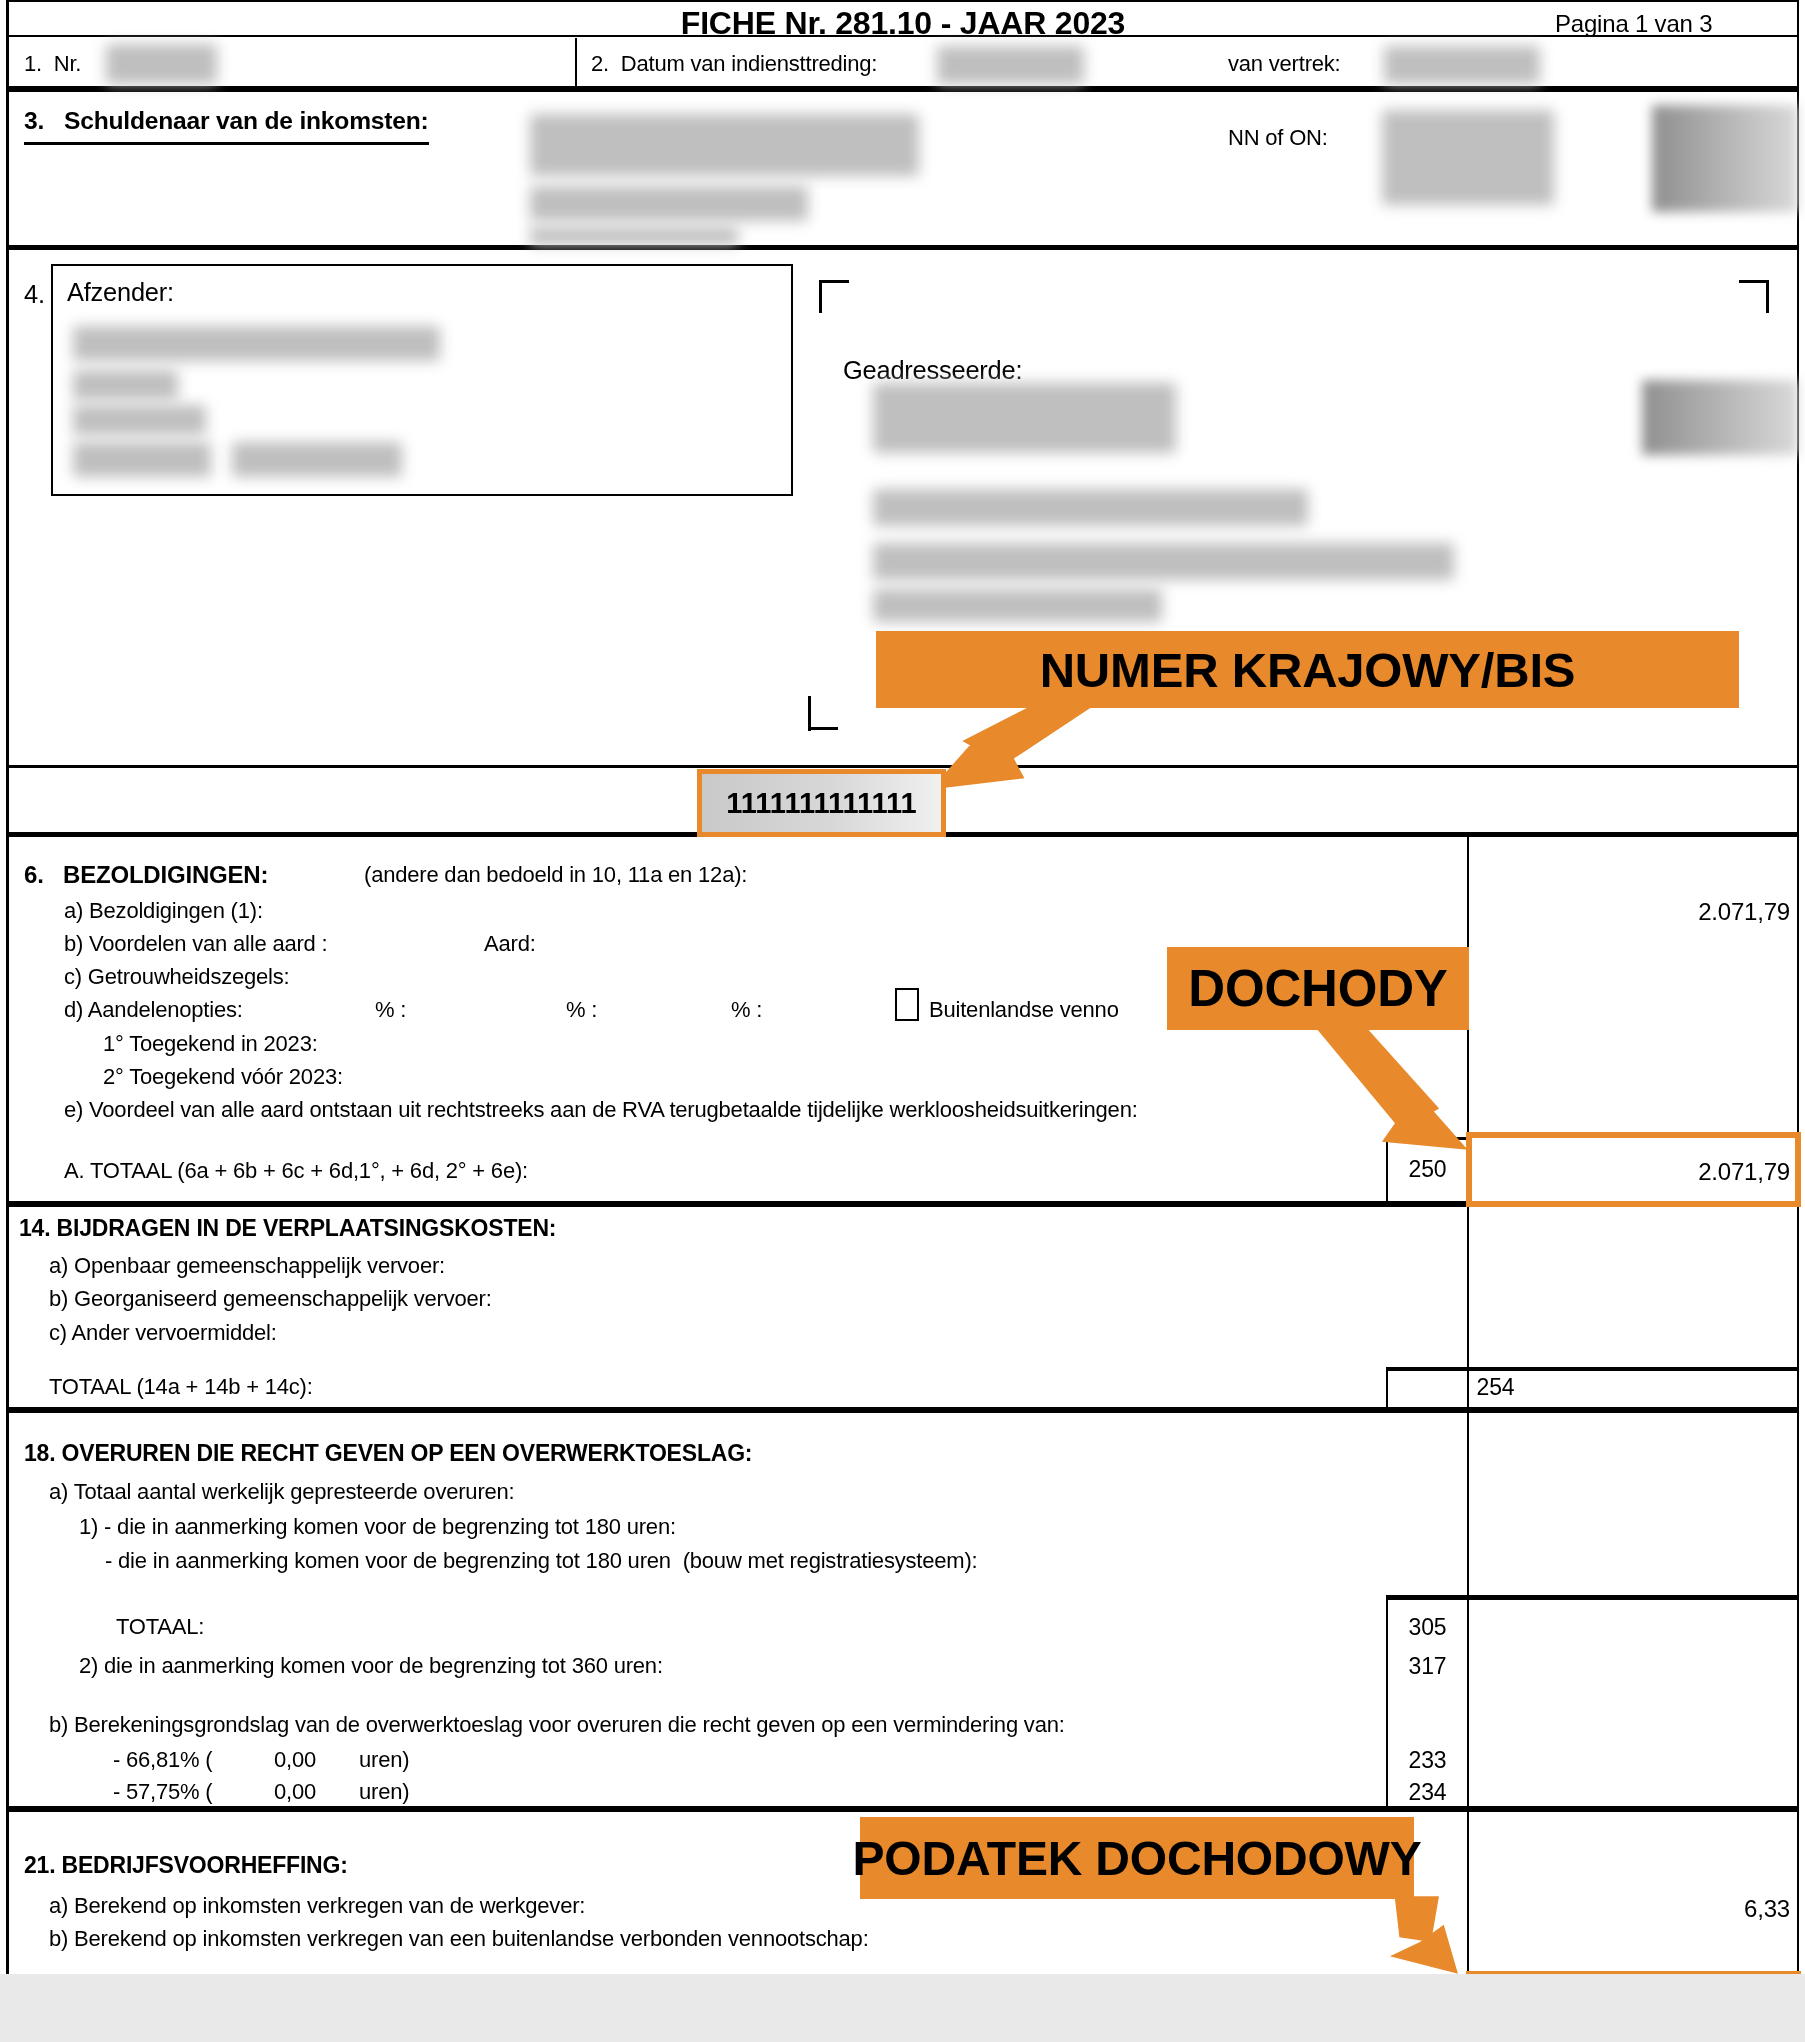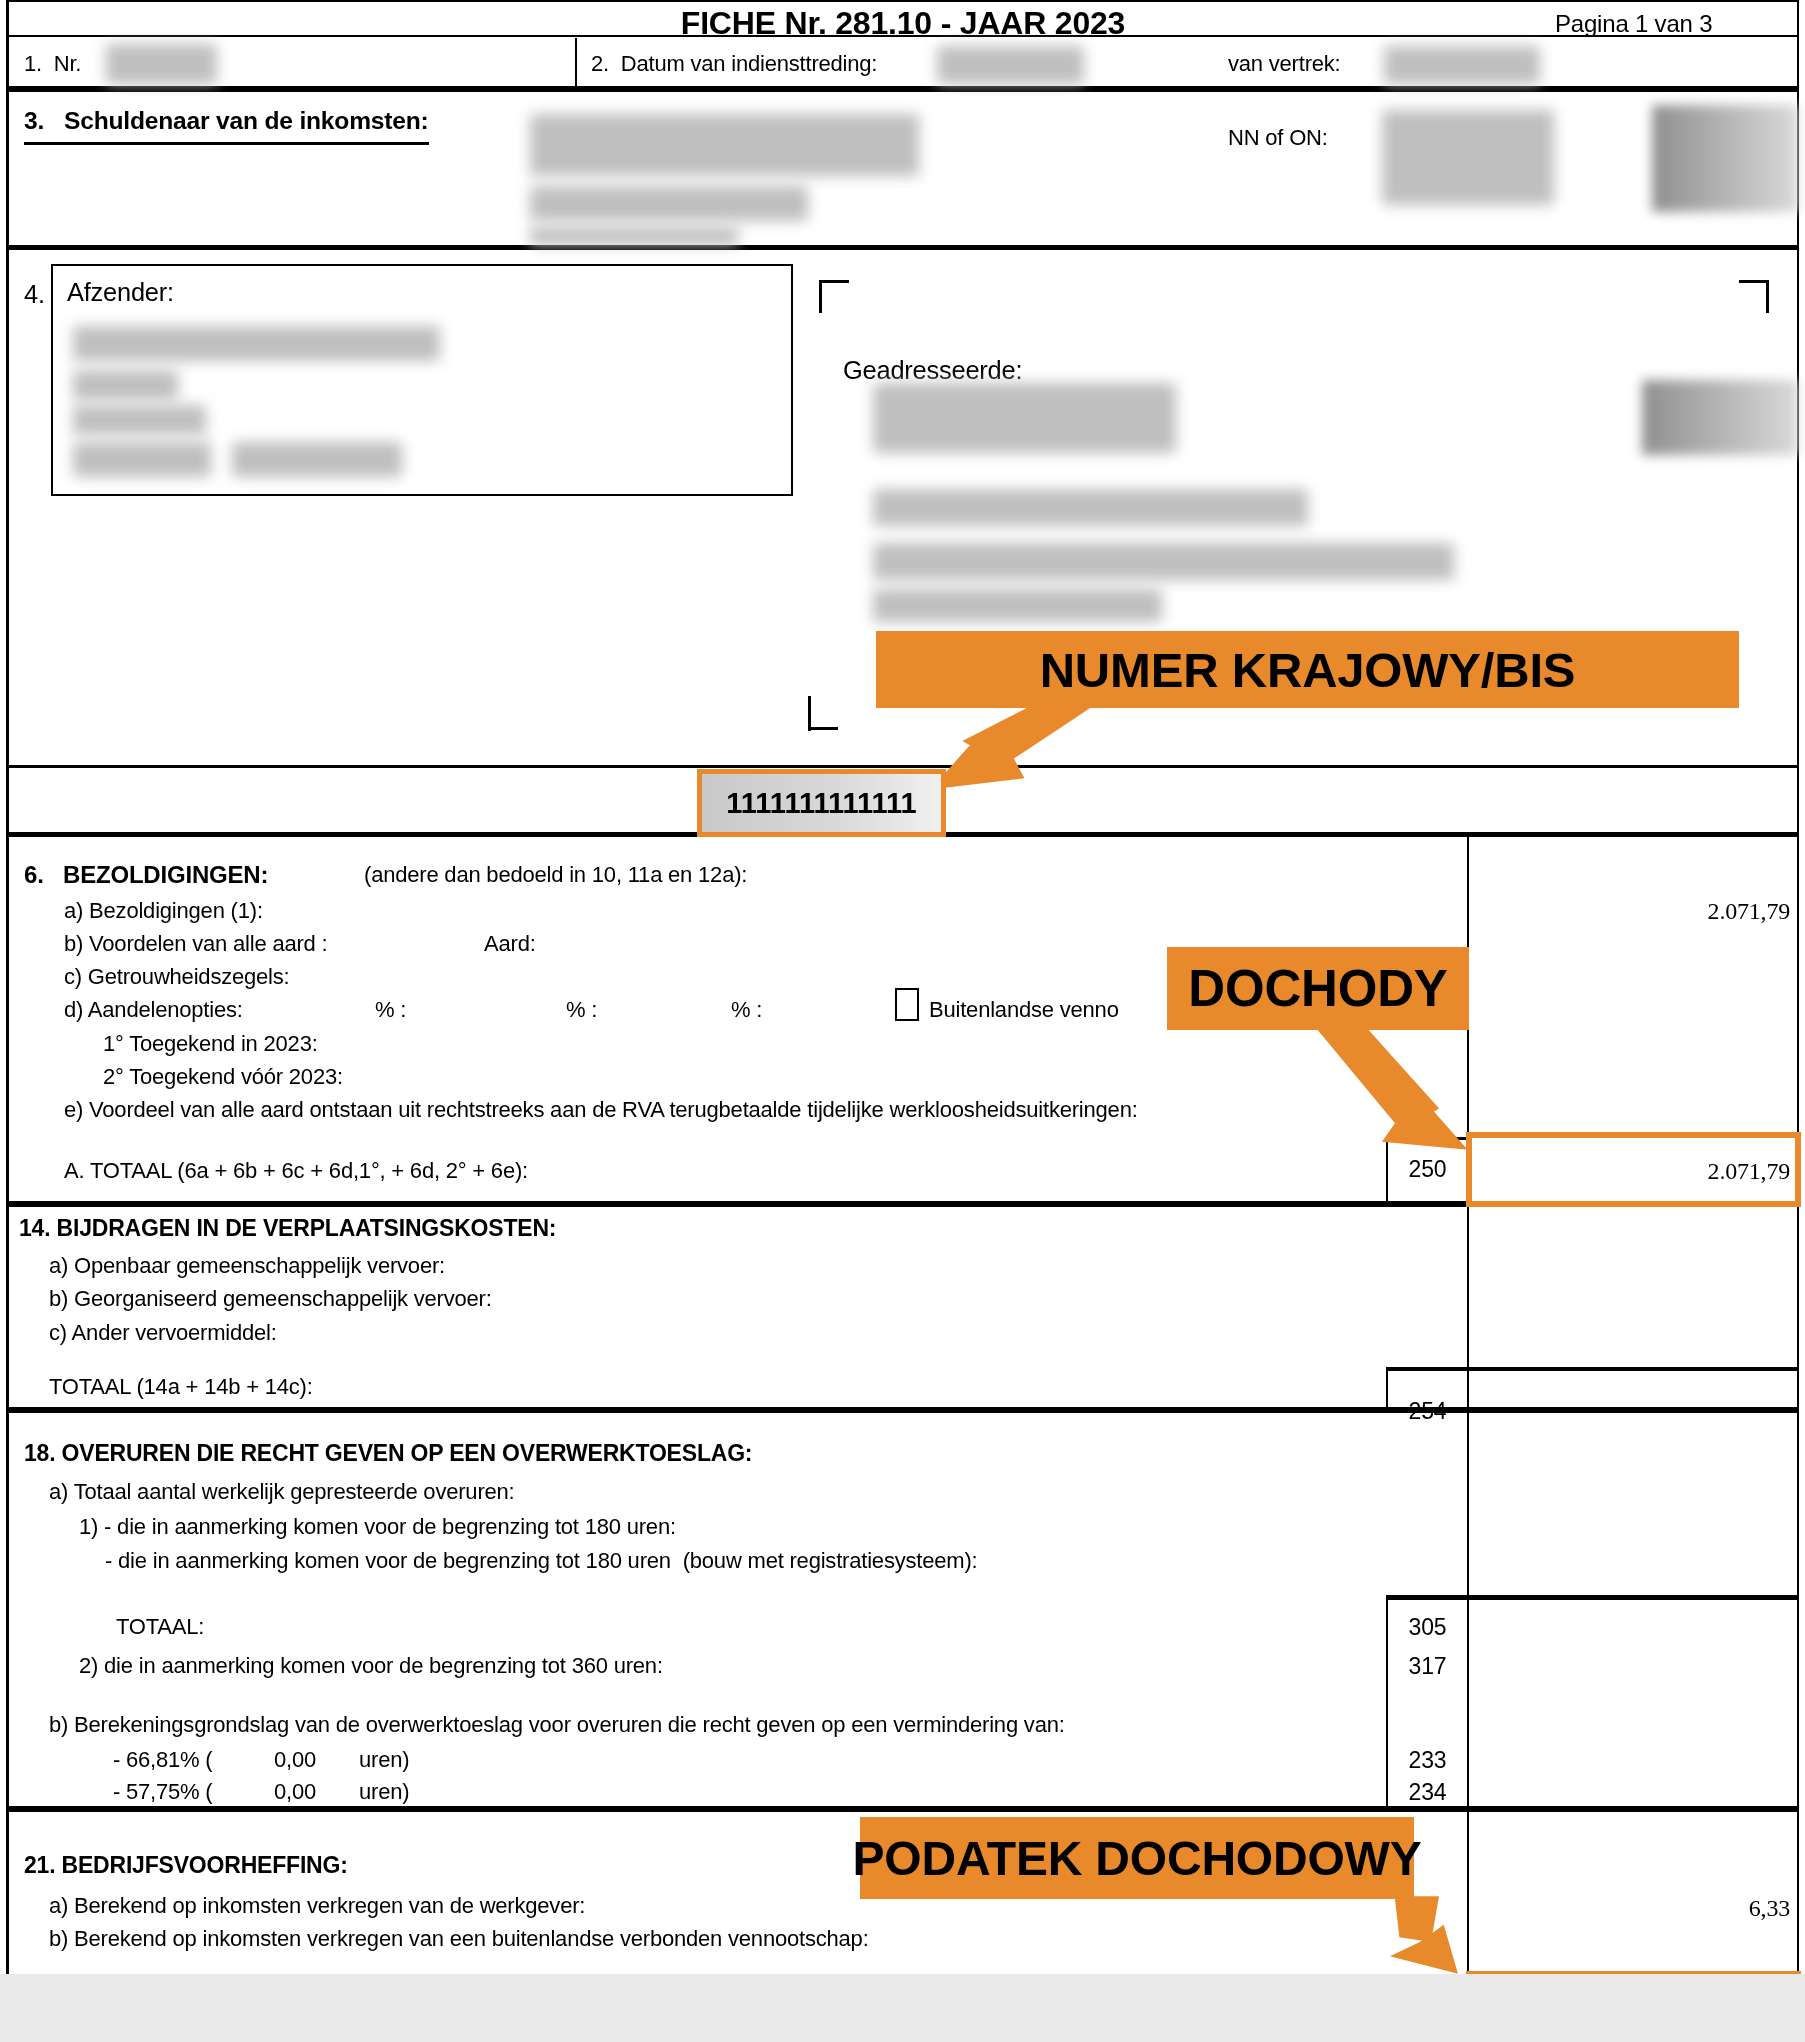--- a/index.html
+++ b/index.html
@@ -12,21 +12,21 @@
   .b{font-weight:bold;}
   .line{position:absolute;background:#000;}
   .blur{position:absolute;background:#bfbfbf;filter:blur(7.1px);border-radius:2.4px;}
   .blur-dark{position:absolute;background:linear-gradient(90deg,#8f8f8f,#d9d9d9);filter:blur(5.6px);}
   .orange{background:#E8892B;}
   .orange-fill{fill:#E8892B;}
   .banner{position:absolute;display:flex;align-items:center;justify-content:center;
     color:#000000;font-weight:bold;white-space:nowrap;}
   .codebox{position:absolute;width:83px;text-align:center;font-size:23px;}
   .valbox{position:absolute;border:6.4px solid #E8892B;background:#fff;box-sizing:border-box;}
-  .rightval{position:absolute;right:16px;font-size:24px;white-space:pre;font-family:Liberation Serif, serif;}
+  .rightval{position:absolute;right:16px;font-size:24px;white-space:pre;}
   .bracket{position:absolute;background:#000;}
 </style>
 </head>
 <body>
 
 <div id="form">
 
   <div class="line" style="left:6.4px;top:0;width:1793px;height:2.4px"></div>
   <div class="line" style="left:6.4px;top:35px;width:1793px;height:2.4px"></div>
   <div class="line" style="left:6.4px;top:86px;width:1793px;height:5.6px"></div>
@@ -130,21 +130,21 @@
   <div class="t" style="left:64px;top:1158px">A. TOTAAL (6a + 6b + 6c + 6d,1°, + 6d, 2° + 6e):</div>
   <div class="codebox" style="top: 1156px; left: 1386px;">250</div>
   <div class="valbox" style="left:1466px;top:1132px;width:335px;height:75px"></div>
   <div class="rightval" style="top:1158px">2.071,79</div>
 
   <div class="t b" style="left:19px;top:1215px;font-size:23px">14. BIJDRAGEN IN DE VERPLAATSINGSKOSTEN:</div>
   <div class="t" style="left:49px;top:1253px">a) Openbaar gemeenschappelijk vervoer:</div>
   <div class="t" style="left:49px;top:1286px">b) Georganiseerd gemeenschappelijk vervoer:</div>
   <div class="t" style="left:49px;top:1320px">c) Ander vervoermiddel:</div>
   <div class="t" style="left:49px;top:1374px">TOTAAL (14a + 14b + 14c):</div>
-  <div class="codebox" style="top: 1374px; left: 1386px; margin-top: 24px;">254</div>
+  <div class="codebox" style="top: 1374px; left: 1454px;">254</div>
 
   <div class="t b" style="left:24px;top:1440px;font-size:23px">18. OVERUREN DIE RECHT GEVEN OP EEN OVERWERKTOESLAG:</div>
   <div class="t" style="left:49px;top:1479px">a) Totaal aantal werkelijk gepresteerde overuren:</div>
   <div class="t" style="left:79px;top:1514px">1) - die in aanmerking komen voor de begrenzing tot 180 uren:</div>
   <div class="t" style="left:105px;top:1548px">- die in aanmerking komen voor de begrenzing tot 180 uren  (bouw met registratiesysteem):</div>
   <div class="t" style="left:116px;top:1614px">TOTAAL:</div>
   <div class="codebox" style="top: 1614px; left: 1386px;">305</div>
   <div class="t" style="left:79px;top:1653px">2) die in aanmerking komen voor de begrenzing tot 360 uren:</div>
   <div class="codebox" style="top: 1653px; left: 1386px;">317</div>
   <div class="t" style="left:49px;top:1712px">b) Berekeningsgrondslag van de overwerktoeslag voor overuren die recht geven op een vermindering van:</div>

